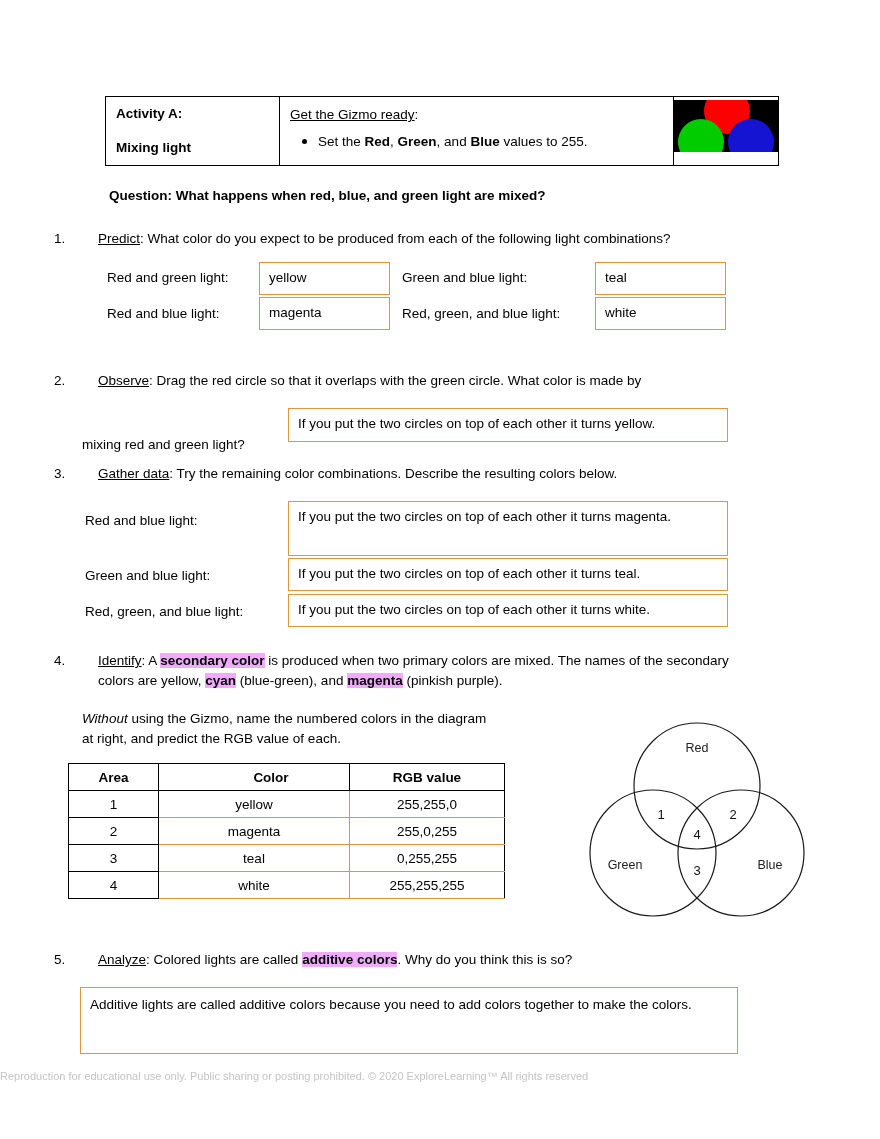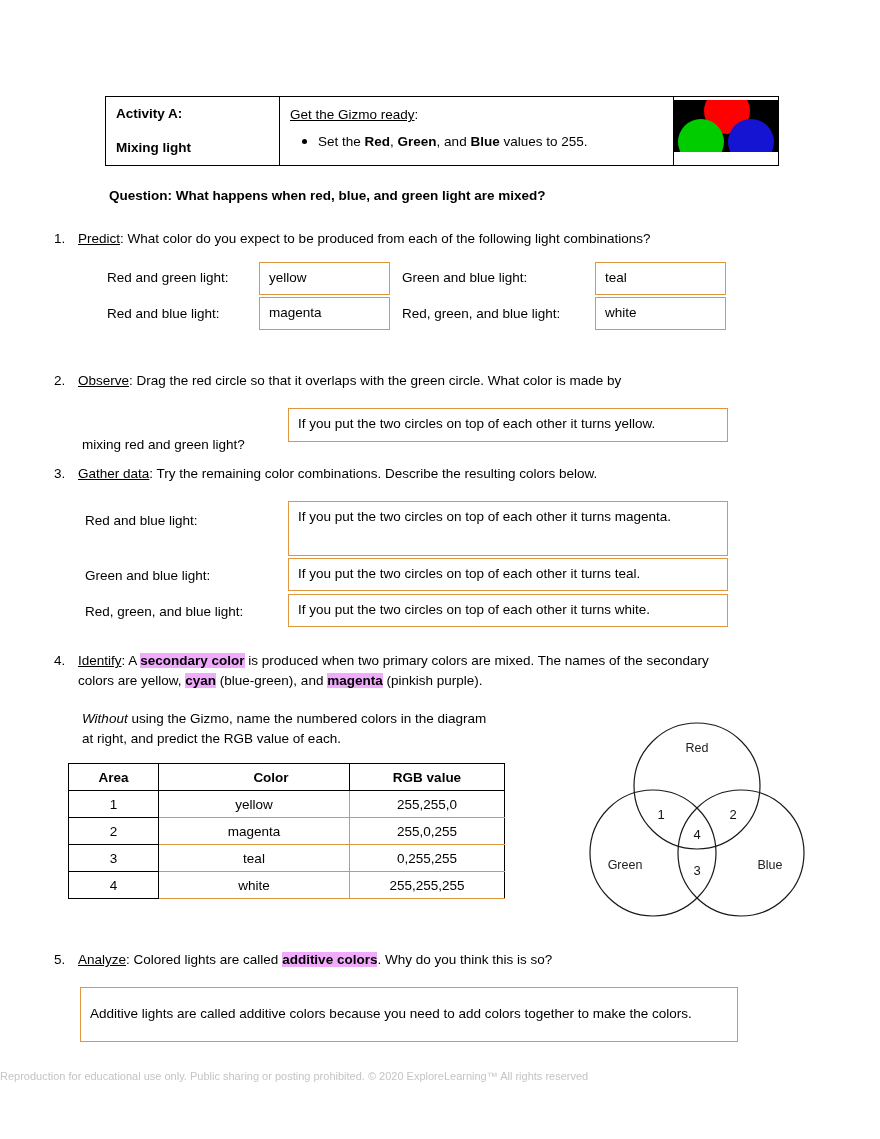--- a/index.html
+++ b/index.html
@@ -97,21 +97,21 @@
     position: absolute;
     font-size: 13.5px;
     line-height: 1.45;
   }
   .num .idx {
     position: absolute;
     left: 0; top: 0;
     width: 22px;
     text-align: left;
   }
-  .num .body { display: block; margin-left: 24px; }
+  .num .body { display: block; margin-left: 44px; }
   .u { text-decoration: underline; }
   .b { font-weight: bold; }
   .i { font-style: italic; }
   .hl { background: #f0abfc; }
 
   
   .abox {
     position: absolute;
     border: 1.5px solid #e0963c;
     background: #ffffff;
@@ -310,17 +310,17 @@
       <text id="venn-r4" x="134" y="127" text-anchor="middle" font-family="Liberation Sans, sans-serif" font-size="13" fill="#111">4</text>
     </svg>
   </div>
 
 
   <div class="num" style="left:54px; top:950px; width:780px;">
     <span class="idx">5.</span>
     <span class="body"><span class="u">Analyze</span><span>: Colored lights are called </span><span class="b hl">additive colors</span><span>. Why do you think this is so?</span></span>
   </div>
 
-  <div class="abox" style="left:80px; top:987px; width:658px; height:55px; padding-top:17px;">Additive lights are called additive colors because you need to add colors together to make the colors.</div>
+  <div class="abox" style="left:80px; top:987px; width:658px; height:67px; padding-top:8px;">Additive lights are called additive colors because you need to add colors together to make the colors.</div>
 
   <div class="footer">Reproduction for educational use only. Public sharing or posting prohibited. © 2020 ExploreLearning™ All rights reserved</div>
 
 </div>
 
 </body></html>

